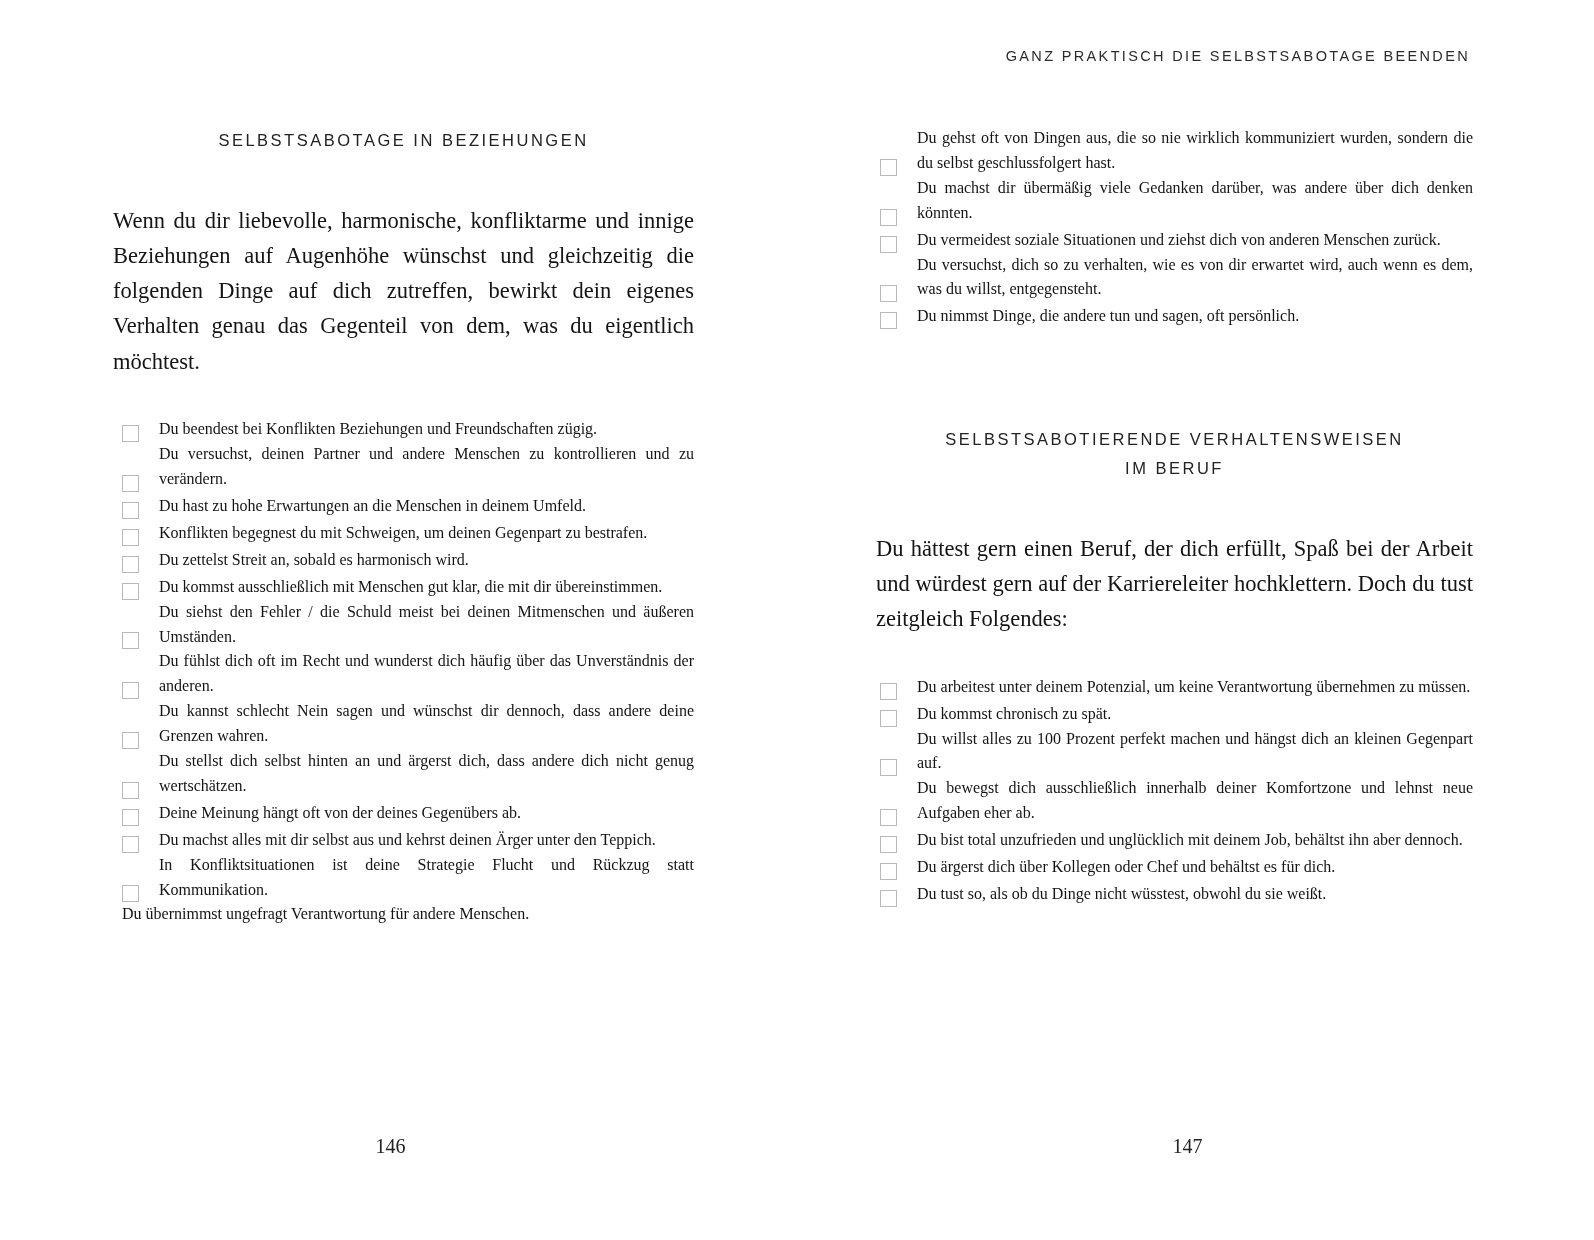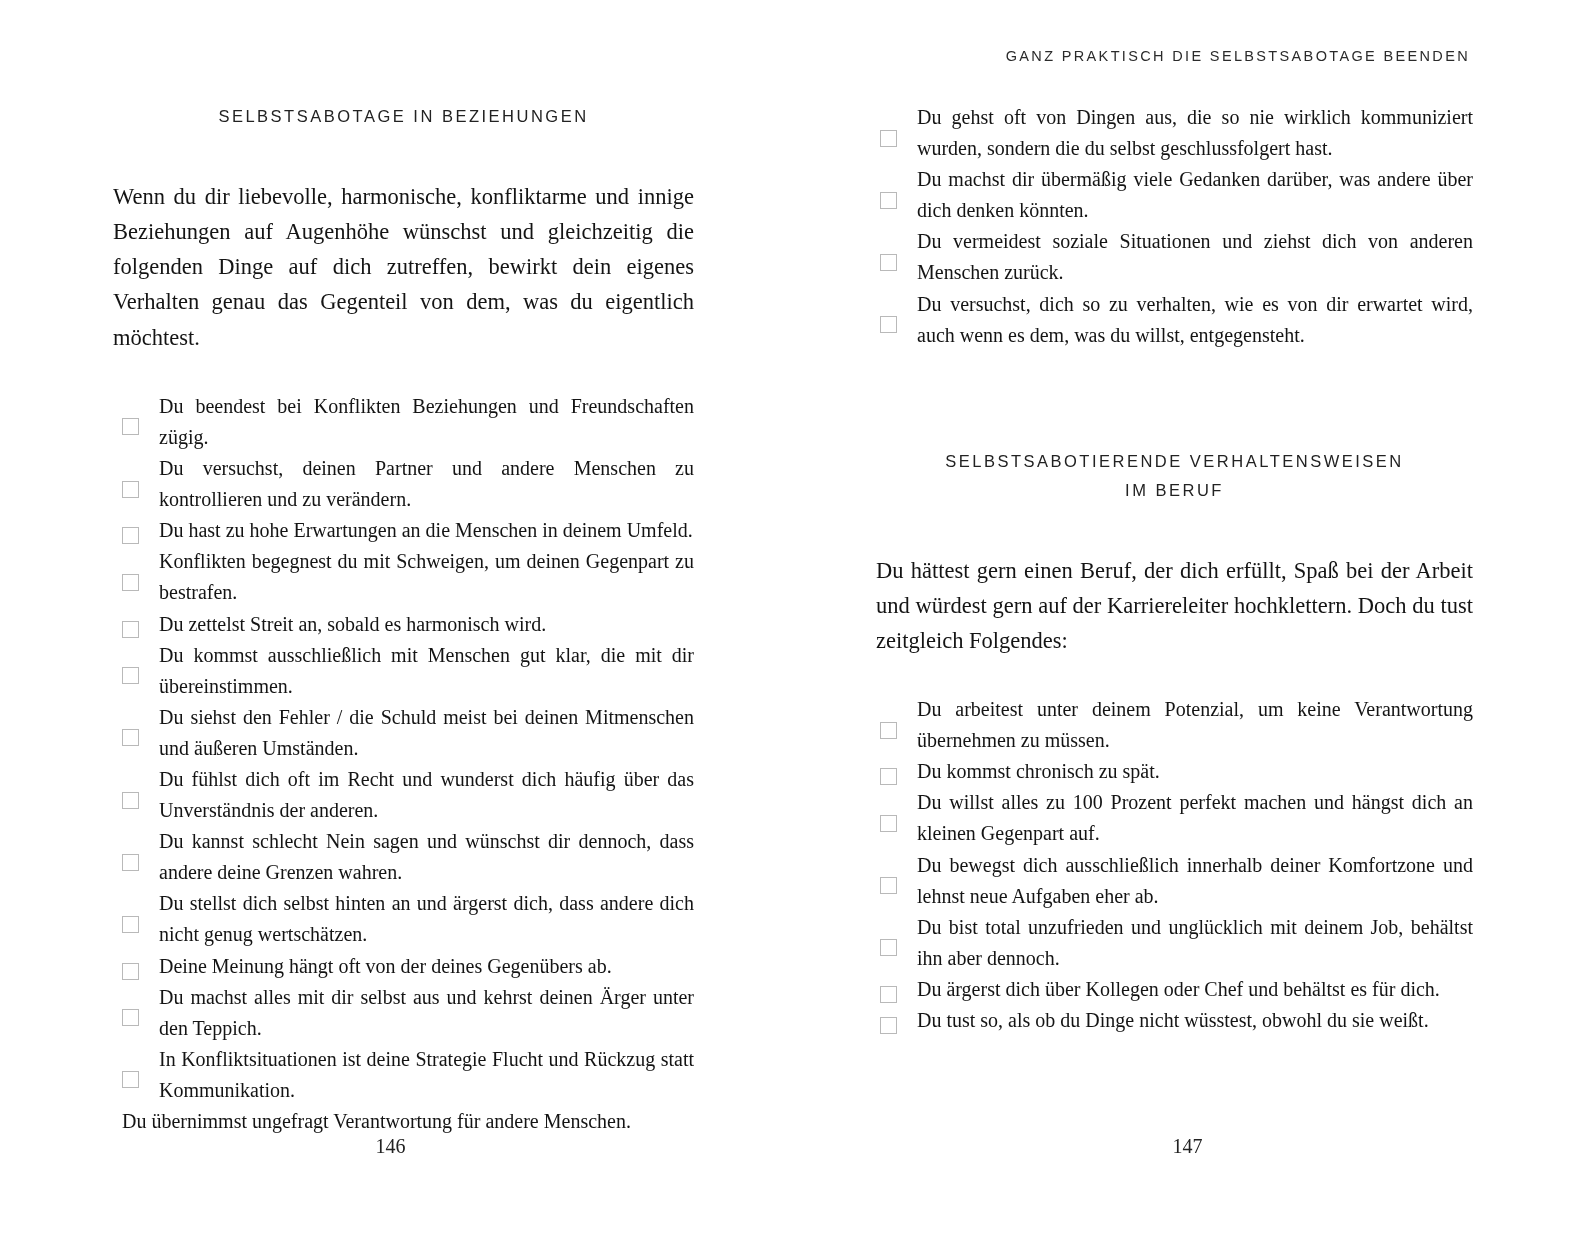--- a/index.html
+++ b/index.html
@@ -42,21 +42,21 @@
     font-size: 14.5px;
     letter-spacing: 2.35px;
     color: #2b2b2b;
     white-space: nowrap;
     font-weight: 400;
   }
 
   
   .content {
     position: absolute;
-    top: 102px;
+    top: 126px;
     bottom: 120px;
   }
   .page-left .content  { left: 113px; width: 581px; }
   .page-right .content { left: 876px - 797px; width: 597px; }
   .page-right .content { left: 79px; width: 597px; }
 
   
   .section-title {
     font-family: "Liberation Sans", "DejaVu Sans", sans-serif;
     font-size: 16.5px;
@@ -81,22 +81,22 @@
   }
 
   
   .checklist {
     list-style: none;
     margin: 0;
     padding: 0;
   }
   .check-item {
     display: flex;
-    align-items: center;
-    font-size: 20px;
+    align-items: flex-end;
+    font-size: 16px;
     line-height: 1.555;
     color: #141414;
   }
   .checkbox {
     flex: 0 0 auto;
     width: 17px;
     height: 17px;
     border: 1.4px solid #b9b9b9;
     margin-top: 10px;
     margin-right: 20px;
@@ -227,20 +227,24 @@
           <span class="check-text">Du machst dir übermäßig viele Gedanken darüber, was andere über dich denken könnten.</span>
         </li>
         <li class="check-item">
           <span class="checkbox"></span>
           <span class="check-text">Du vermeidest soziale Situationen und ziehst dich von anderen Menschen zurück.</span>
         </li>
         <li class="check-item">
           <span class="checkbox"></span>
           <span class="check-text">Du versuchst, dich so zu verhalten, wie es von dir erwartet wird, auch wenn es dem, was du willst, entgegensteht.</span>
         </li>
+        <li class="check-item tight">
+          <span class="checkbox"></span>
+          <span class="check-text">Du nimmst Dinge, die andere tun und sagen, oft persönlich.</span>
+        </li>
       </ul>
 
       <div class="gap-between-sections"></div>
 
       <h2 class="section-title">
         <span class="line">SELBSTSABOTIERENDE VERHALTENSWEISEN</span>
         <span class="line">IM BERUF</span>
       </h2>
 
       <div class="gap-title-to-intro"></div>

